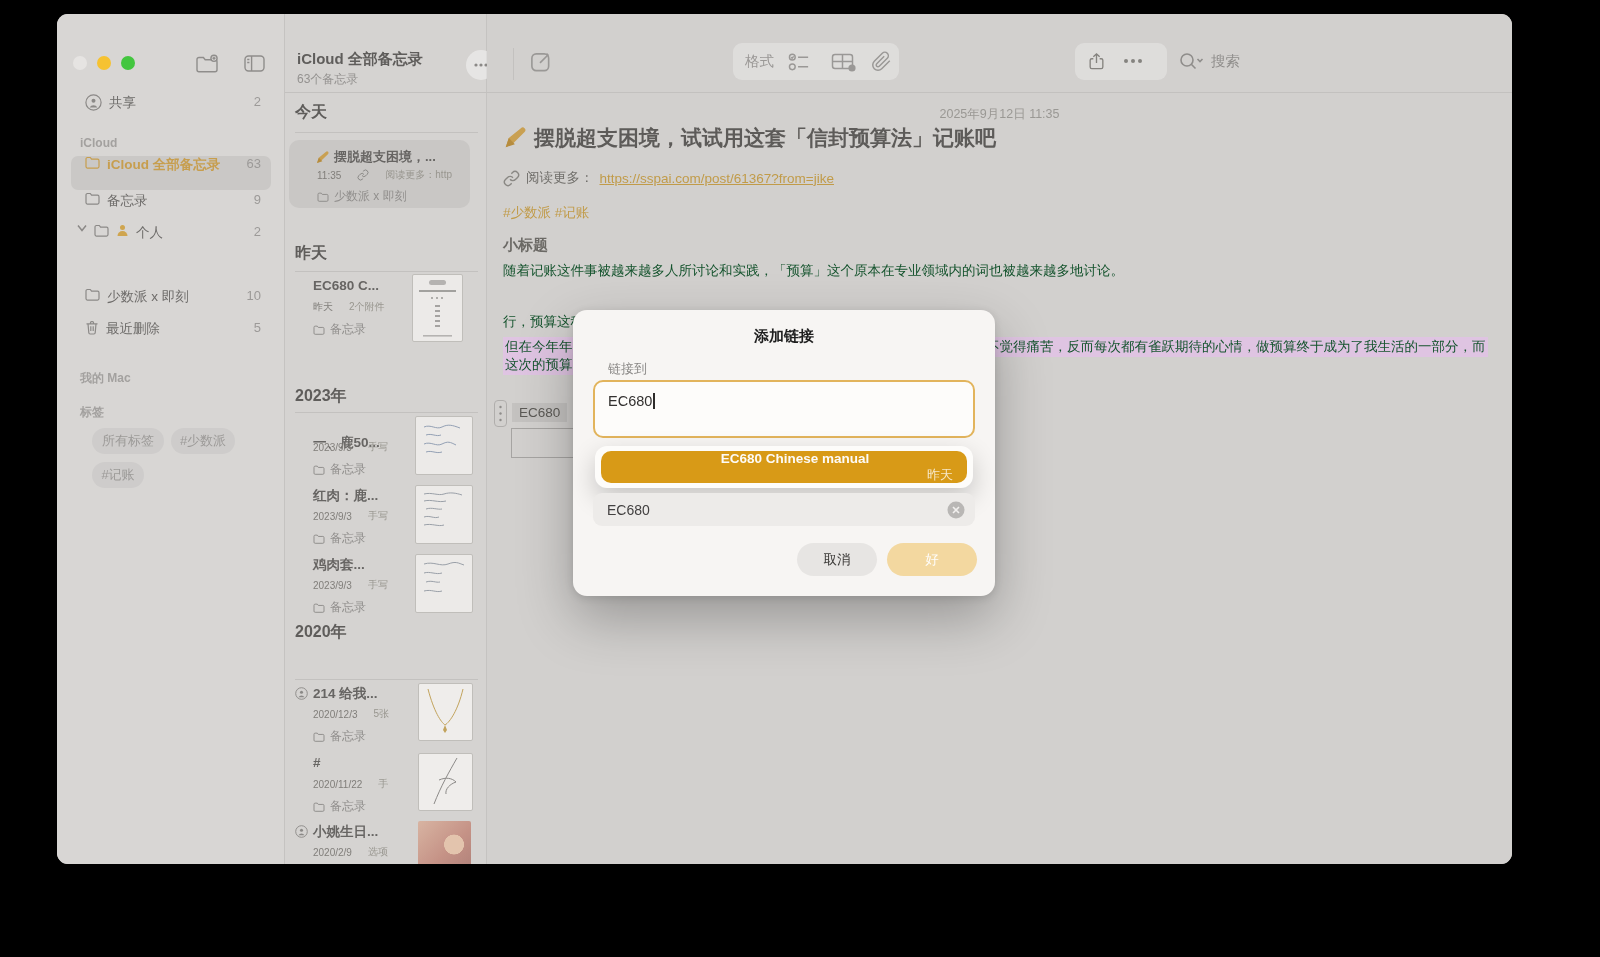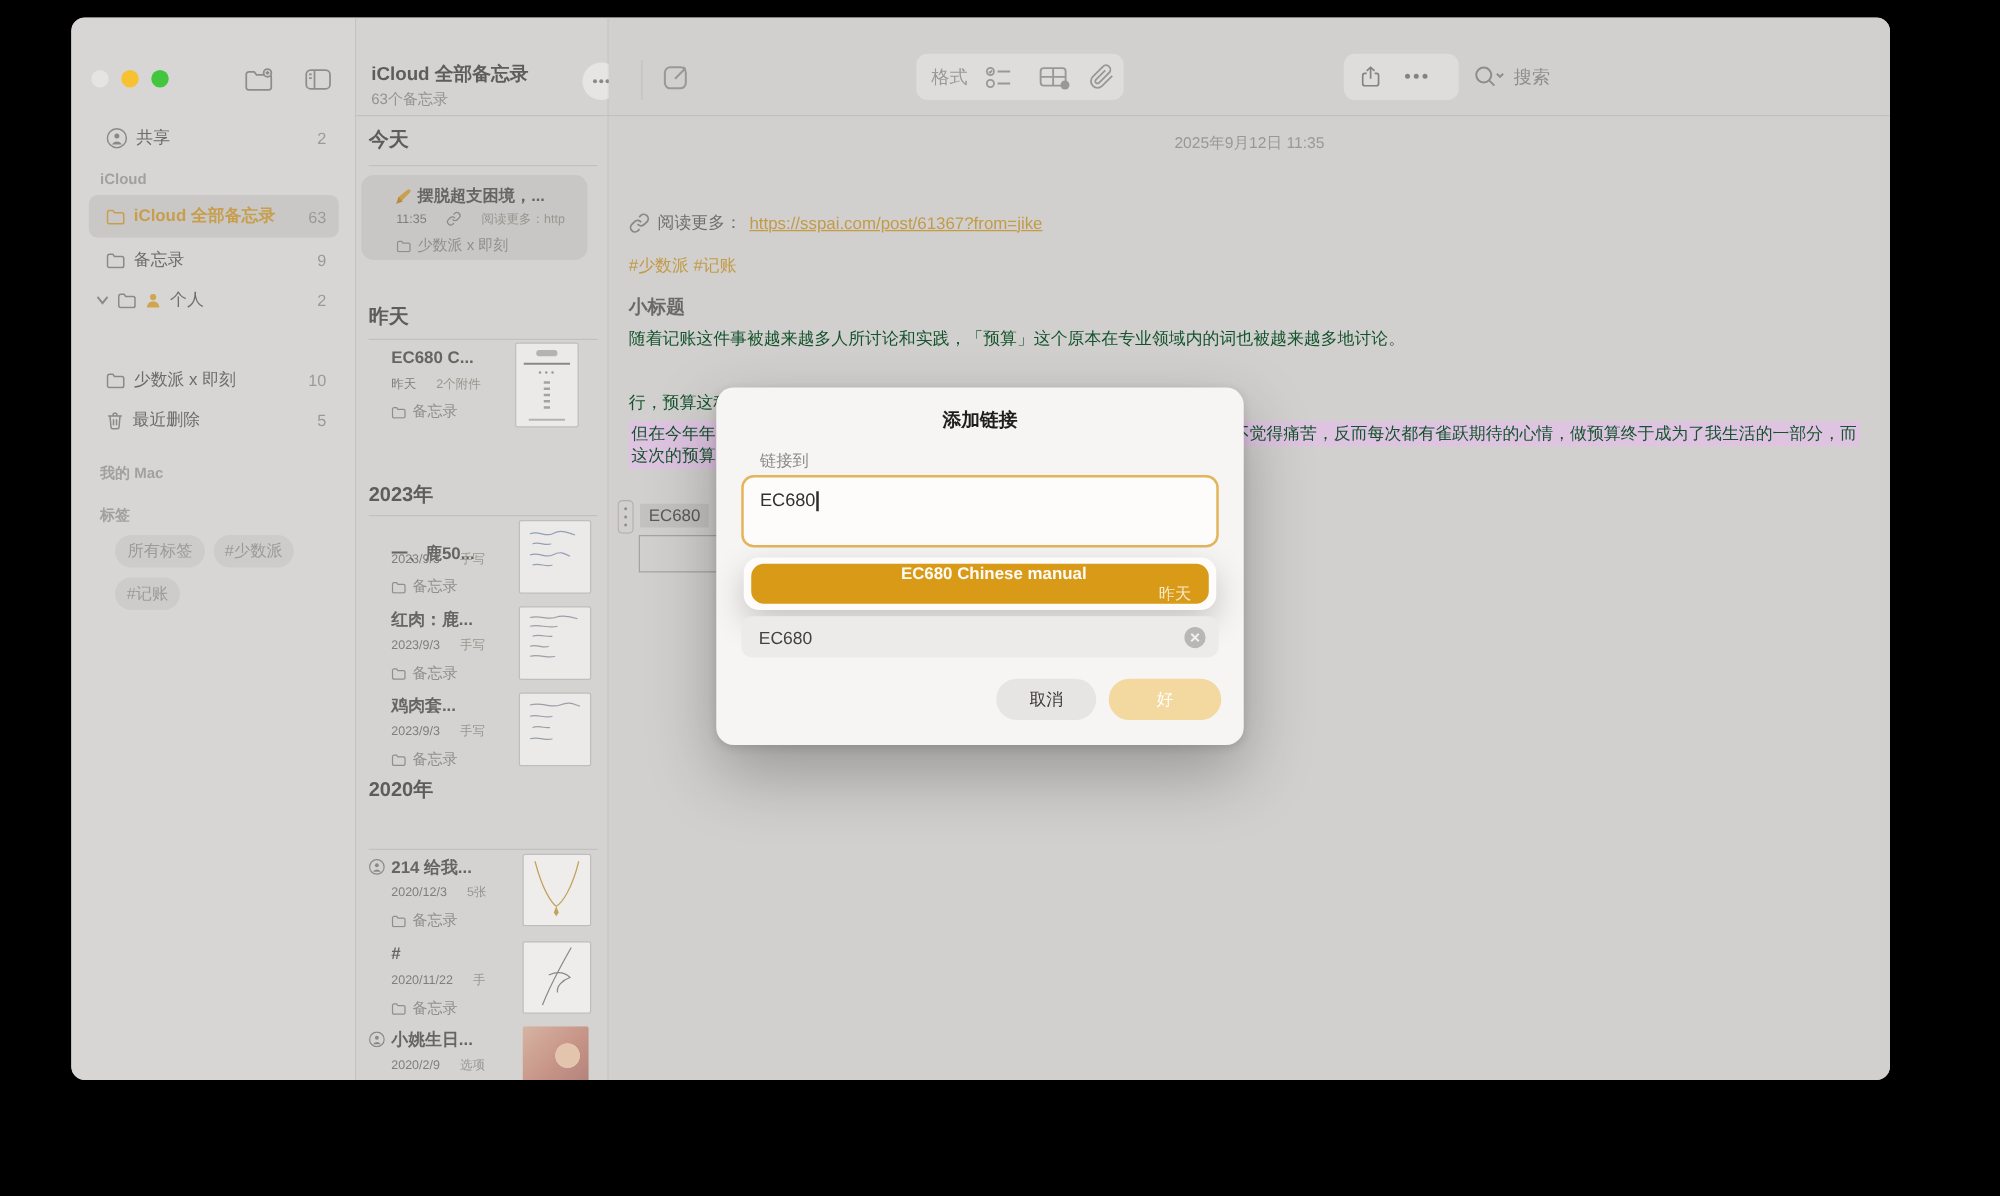--- a/index.html
+++ b/index.html
@@ -4,21 +4,21 @@
 <style>
   html,body{margin:0;padding:0;background:#000;}
   body{font-family:"Liberation Sans","DejaVu Sans",sans-serif;}
   .screen{position:relative;width:1600px;height:957px;background:#000;overflow:hidden;}
   .window{position:absolute;left:57px;top:14px;width:1455px;height:850px;border-radius:11px;background:#d2d0ce;overflow:hidden;}
   .abs{position:absolute;}
   svg{display:block;}
   
   .sidebar{position:absolute;left:0;top:0;width:228px;height:100%;background:#d8d6d4;border-right:1px solid #c5c3c1;box-sizing:border-box;}
   .tl{position:absolute;top:42px;width:14px;height:14px;border-radius:50%;}
-  .srow{position:absolute;left:14px;width:200px;height:32px;display:flex;align-items:center;gap:7px;color:#6e6c6a;font-size:13.5px;box-sizing:border-box;padding:0 10px 0 14px;}
+  .srow{position:absolute;left:14px;width:200px;height:32px;display:flex;align-items:flex-start;gap:7px;color:#6e6c6a;font-size:13.5px;box-sizing:border-box;padding:0 10px 0 14px;}
   .srow .count{margin-left:auto;color:#9c9a98;font-size:13px;}
   .srow.sel{background:#cac8c6;border-radius:7px;}
   .srow.sel .lbl{color:#c79e4e;font-weight:600;}
   .ssec{position:absolute;left:23px;color:#a3a19f;font-size:12px;font-weight:700;}
   .tagpill{position:absolute;height:26px;background:#cecccb;border-radius:13px;color:#9c9a98;font-size:13px;display:flex;align-items:center;justify-content:center;}
   
   .list{position:absolute;left:228px;top:0;width:202px;height:100%;background:#d5d3d1;border-right:1px solid #c5c3c1;box-sizing:border-box;}
   .lsec{position:absolute;left:10px;color:#5f5d5b;font-weight:700;font-size:16px;}
   .lsep{position:absolute;left:10px;right:8px;height:1px;background:#c3c1bf;}
   .ctitle{position:absolute;font-weight:700;font-size:13px;color:#676563;white-space:nowrap;display:flex;align-items:center;gap:4px;}
@@ -407,20 +407,27 @@
         <svg width="26" height="19" viewBox="0 0 26 19" fill="none" stroke="currentColor" stroke-width="1.6">
           <circle cx="8" cy="8" r="6"></circle>
           <line x1="12.3" y1="12.3" x2="16.5" y2="16.5"></line>
           <polyline points="18.5,7 21,9.5 23.5,7"></polyline>
         </svg>
         <span>搜索</span>
       </div>
 
       <div class="abs" style="left:0;right:0;top:92px;text-align:center;font-size:12.5px;color:#9a9894;">2025年9月12日 11:35</div>
 
+      <div class="abs" style="left:16px;top:110px;display:flex;align-items:center;gap:7px;">
+        <svg width="24" height="24" viewBox="0 0 22 22">
+          <path d="M2.5 19.5l2.8-8.4L16.4 2a2.4 2.4 0 0 1 3.4 3.4L8.7 16.5z" fill="#c9a052"></path>
+          <path d="M2.5 19.5l2.8-8.4 5.6 5.6z" fill="#b68c3e"></path>
+        </svg>
+        <span style="font-size:21px;font-weight:700;color:#5d5b59;">摆脱超支困境，试试用这套「信封预算法」记账吧</span>
+      </div>
 
       <div class="abs" style="left:16px;top:155px;display:flex;align-items:center;gap:6px;font-size:13.5px;color:#716f6b;">
         <svg width="17" height="17" viewBox="0 0 24 24" fill="none" stroke="#8a8884" stroke-width="2">
           <path d="M10 13a5 5 0 0 0 7.54.54l3-3a5 5 0 0 0-7.07-7.07l-1.72 1.71"></path>
           <path d="M14 11a5 5 0 0 0-7.54-.54l-3 3a5 5 0 0 0 7.07 7.07l1.71-1.71"></path>
         </svg>
         <span>阅读更多：</span>
         <span style="color:#c19b49;text-decoration:underline;">https://sspai.com/post/61367?from=jike</span>
       </div>
 

